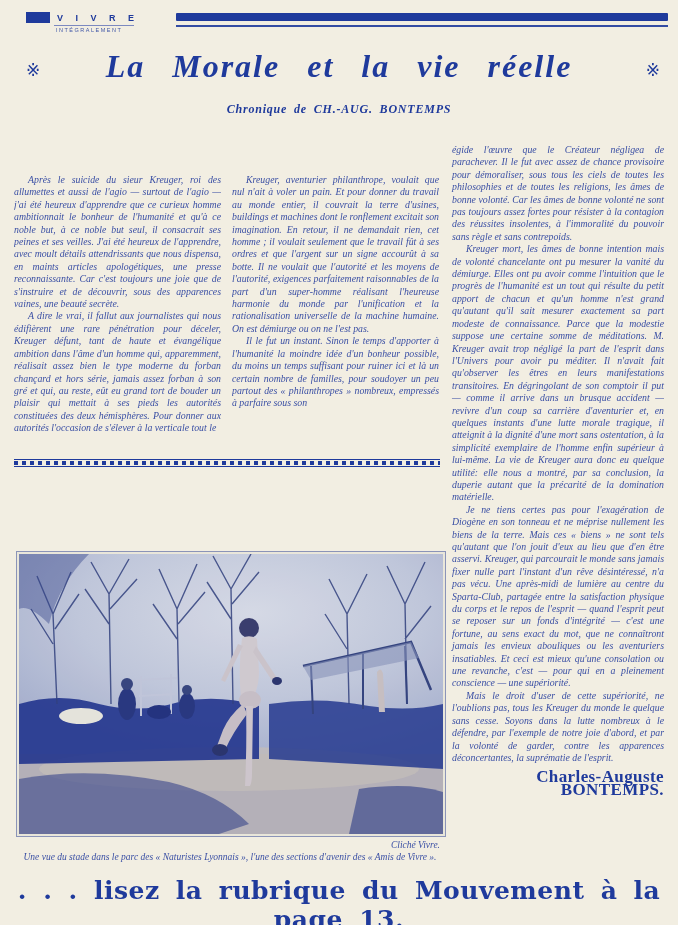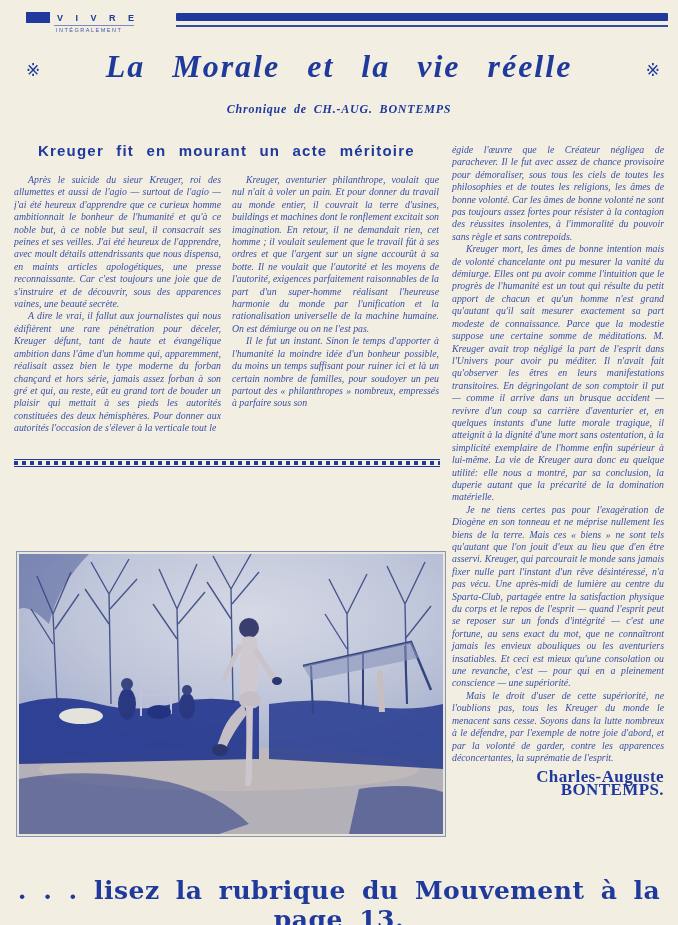--- a/index.html
+++ b/index.html
@@ -121,35 +121,34 @@
     </div>
   </div>
 
   <div class="title-row">
     <span class="ornament left">※</span>
     <div class="main-title">La Morale et la vie réelle</div>
     <span class="ornament right">※</span>
   </div>
   <div class="subtitle">Chronique de CH.-AUG. BONTEMPS</div>
 
-  <div class="heading">Kreuger fit en mourant un acte méritoire</div>
 
   <div class="col col-1">
     <p>Après le suicide du sieur Kreuger, roi des allumettes et aussi de l'agio — surtout de l'agio — j'ai été heureux d'apprendre que ce curieux homme ambitionnait le bonheur de l'humanité et qu'à ce noble but, à ce noble but seul, il consacrait ses peines et ses veilles. J'ai été heureux de l'apprendre, avec moult détails attendrissants que nous dispensa, en maints articles apologétiques, une presse reconnaissante. Car c'est toujours une joie que de s'instruire et de découvrir, sous des apparences vaines, une beauté secrète.</p>
     <p>A dire le vrai, il fallut aux journalistes qui nous édifièrent une rare pénétration pour déceler, Kreuger défunt, tant de haute et évangélique ambition dans l'âme d'un homme qui, apparemment, réalisait assez bien le type moderne du forban chançard et hors série, jamais assez forban à son gré et qui, au reste, eût eu grand tort de bouder un plaisir qui mettait à ses pieds les autorités constituées des deux hémisphères. Pour donner aux autorités l'occasion de s'élever à la verticale tout le</p>
   </div>
   <div class="col col-2">
     <p>Kreuger, aventurier philanthrope, voulait que nul n'ait à voler un pain. Et pour donner du travail au monde entier, il couvrait la terre d'usines, buildings et machines dont le ronflement excitait son imagination. En retour, il ne demandait rien, cet homme ; il voulait seulement que le travail fût à ses ordres et que l'argent sur un signe accourût à sa botte. Il ne voulait que l'autorité et les moyens de l'autorité, exigences parfaitement raisonnables de la part d'un super-homme réalisant l'heureuse harmonie du monde par l'unification et la rationalisation universelle de la machine humaine. On est démiurge ou on ne l'est pas.</p>
     <p>Il le fut un instant. Sinon le temps d'apporter à l'humanité la moindre idée d'un bonheur possible, du moins un temps suffisant pour ruiner ici et là un certain nombre de familles, pour soudoyer un peu partout des « philanthropes » nombreux, empressés à parfaire sous son</p>
   </div>
   <div class="col col-3">
     <p class="cont">égide l'œuvre que le Créateur négligea de parachever. Il le fut avec assez de chance provisoire pour démoraliser, sous tous les ciels de toutes les philosophies et de toutes les religions, les âmes de bonne volonté. Car les âmes de bonne volonté ne sont pas toujours assez fortes pour résister à la contagion des réussites insolentes, à l'immoralité du pouvoir sans règle et sans contrepoids.</p>
     <p>Kreuger mort, les âmes de bonne intention mais de volonté chancelante ont pu mesurer la vanité du démiurge. Elles ont pu avoir comme l'intuition que le progrès de l'humanité est un tout qui résulte du petit apport de chacun et qu'un homme n'est grand qu'autant qu'il sait mesurer exactement sa part modeste de connaissance. Parce que la modestie suppose une certaine somme de méditations. M. Kreuger avait trop négligé la part de l'esprit dans l'Univers pour avoir pu méditer. Il n'avait fait qu'observer les êtres en leurs manifestations transitoires. En dégringolant de son comptoir il put — comme il arrive dans un brusque accident — revivre d'un coup sa carrière d'aventurier et, en quelques instants d'une lutte morale tragique, il atteignit à la dignité d'une mort sans ostentation, à la simplicité exemplaire de l'homme enfin supérieur à lui-même. La vie de Kreuger aura donc eu quelque utilité: elle nous a montré, par sa conclusion, la duperie autant que la précarité de la domination matérielle.</p>
     <p>Je ne tiens certes pas pour l'exagération de Diogène en son tonneau et ne méprise nullement les biens de la terre. Mais ces « biens » ne sont tels qu'autant que l'on jouit d'eux au lieu que d'en être asservi. Kreuger, qui parcourait le monde sans jamais fixer nulle part l'instant d'un rêve désintéressé, n'a pas vécu. Une après-midi de lumière au centre du Sparta-Club, partagée entre la satisfaction physique du corps et le repos de l'esprit — quand l'esprit peut se reposer sur un fonds d'intégrité — c'est une fortune, au sens exact du mot, que ne connaîtront jamais les envieux abouliques ou les aventuriers insatiables. Et ceci est mieux qu'une consolation ou une revanche, c'est — pour qui en a pleinement conscience — une supériorité.</p>
-    <p>Mais le droit d'user de cette supériorité, ne l'oublions pas, tous les Kreuger du monde le menacent sans cesse. Soyons dans la lutte nombreux à le défendre, par l'exemple de notre joie d'abord, et par la volonté de garder, contre les apparences déconcertantes, la suprématie de l'esprit.</p>
+    <p>Mais le droit d'user de cette supériorité, ne l'oublions pas, tous les Kreuger du monde le quelque sans cesse. Soyons dans la lutte nombreux à le défendre, par l'exemple de notre joie d'abord, et par la volonté de garder, contre les apparences déconcertantes, la suprématie de l'esprit.</p>
     <div class="signature">Charles-Auguste BONTEMPS.</div>
   </div>
 
   <div class="rule-dashed"></div>
 
   <div class="photo-frame">
     <svg viewBox="0 0 424 280" preserveAspectRatio="none">
       <defs>
         <radialGradient id="sky" cx="55%" cy="28%" r="75%">
           <stop offset="0%" stop-color="#dfe2ea"></stop>
@@ -206,17 +205,19 @@
         <ellipse cx="231" cy="146" rx="11" ry="9" fill="#cfc6ca"></ellipse>
         <path d="M234,152 L233,220 Q233,228 231,232 L226,232 Q228,190 227,152 Z" fill="#d6cdd0"></path>
         <path d="M224,150 Q210,162 204,176 L198,192 L206,196 Q214,178 228,160 Z" fill="#cfc6ca"></path>
         <ellipse cx="201" cy="196" rx="8" ry="6" fill="#2c356d"></ellipse>
         <ellipse cx="258" cy="127" rx="5" ry="4" fill="#2c356d"></ellipse>
       </g>
 
       <rect x="0" y="0" width="424" height="280" fill="#2a3a8c" opacity=".05"></rect>
     </svg>
   </div>
+  <div class="photo-credit">Cliché Vivre.</div>
+  <div class="photo-caption">Une vue du stade dans le parc des « Naturistes Lyonnais », l'une des sections d'avenir des « Amis de Vivre ».</div>
 
   <div class="footer-line">. . . lisez la rubrique du Mouvement à la page 13.</div>
   <div class="page-dot">.</div>
 
 </div>
 
 </body></html>

